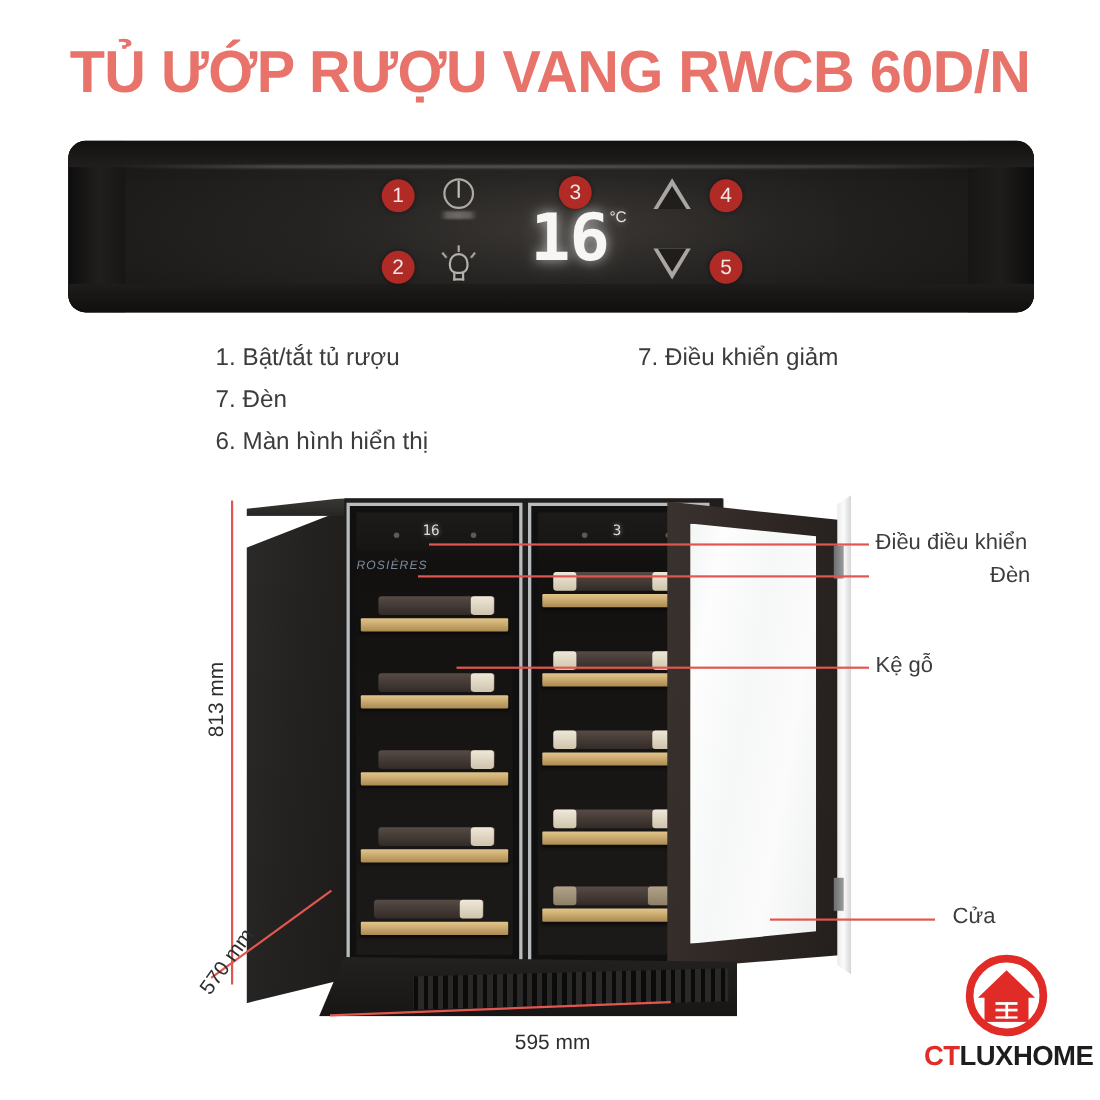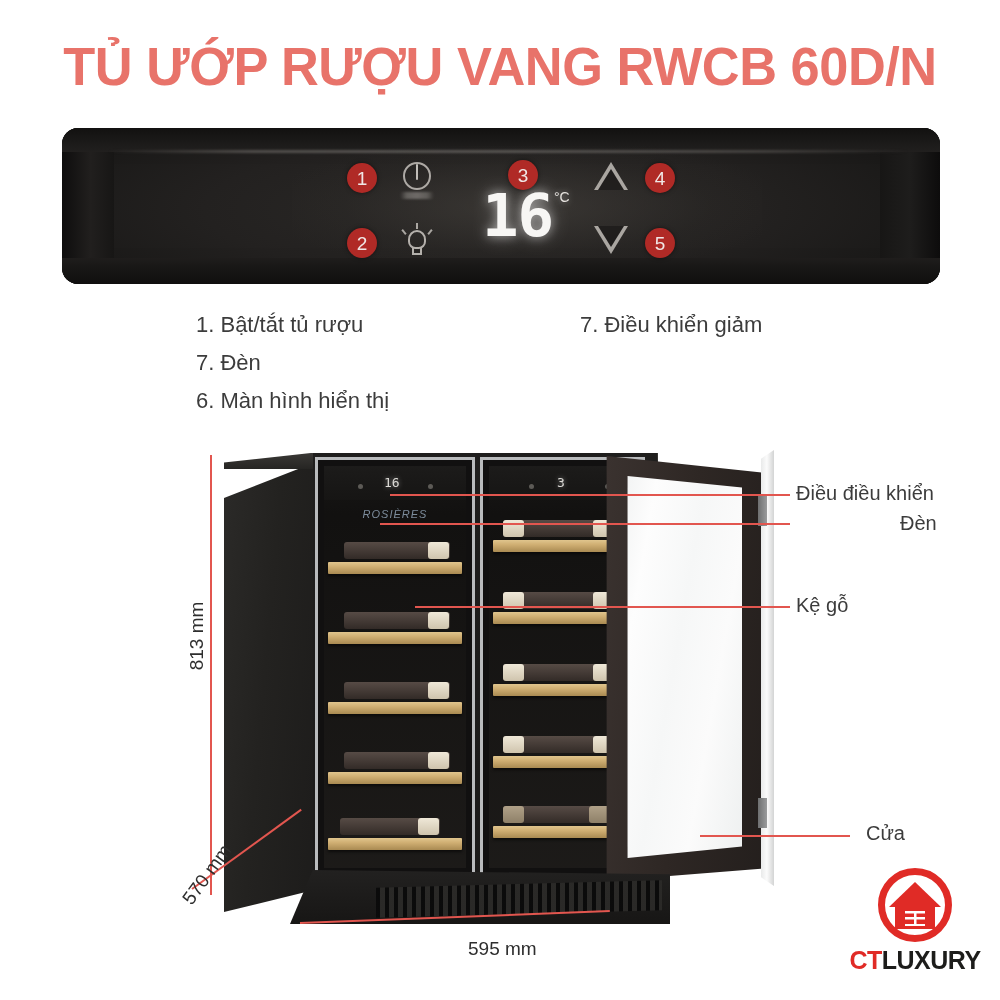--- a/index.html
+++ b/index.html
@@ -203,21 +203,21 @@
     position:absolute;top:9px;
     font-family:"DejaVu Sans Mono","Liberation Mono",monospace;
     font-size:13px;color:#dcdad6;
     text-shadow:0 0 5px rgba(255,255,255,.5);
   }
   .mini-dot{
     position:absolute;width:5px;height:5px;border-radius:50%;
     background:#6e6b67;opacity:.8;
   }
   .brandtext{
-    position:absolute;top:42px;width:100%;text-align:center;
+    position:absolute;top:42px;width:100%;text-align:left;
     font-size:11px;letter-spacing:1px;color:#9fb4c9;opacity:.75;
     font-style:italic;
   }
   .shelf{
     position:absolute;height:12px;left:4px;right:4px;
     background:linear-gradient(180deg,#e0c58d 0%,#cfae72 40%,#a98a52 100%);
     border-radius:1px;
     box-shadow:0 2px 3px rgba(0,0,0,.55);
   }
   .bottle{
@@ -489,16 +489,16 @@
 
   <div id="brand-logo">
     <div id="logo-mark">
       <div class="ring"></div>
       <div class="house">
         <div class="roof"></div>
         <div class="body"></div>
         <div class="win"></div>
       </div>
     </div>
-    <div id="logo-text-main"><span class="ct">CT</span><span class="lux">LUXURY</span></div>
+    <div id="logo-text-main"><span class="ct">CT</span><span class="lux">LUXHOME</span></div>
   </div>
 
 </div>
 
 </body></html>

